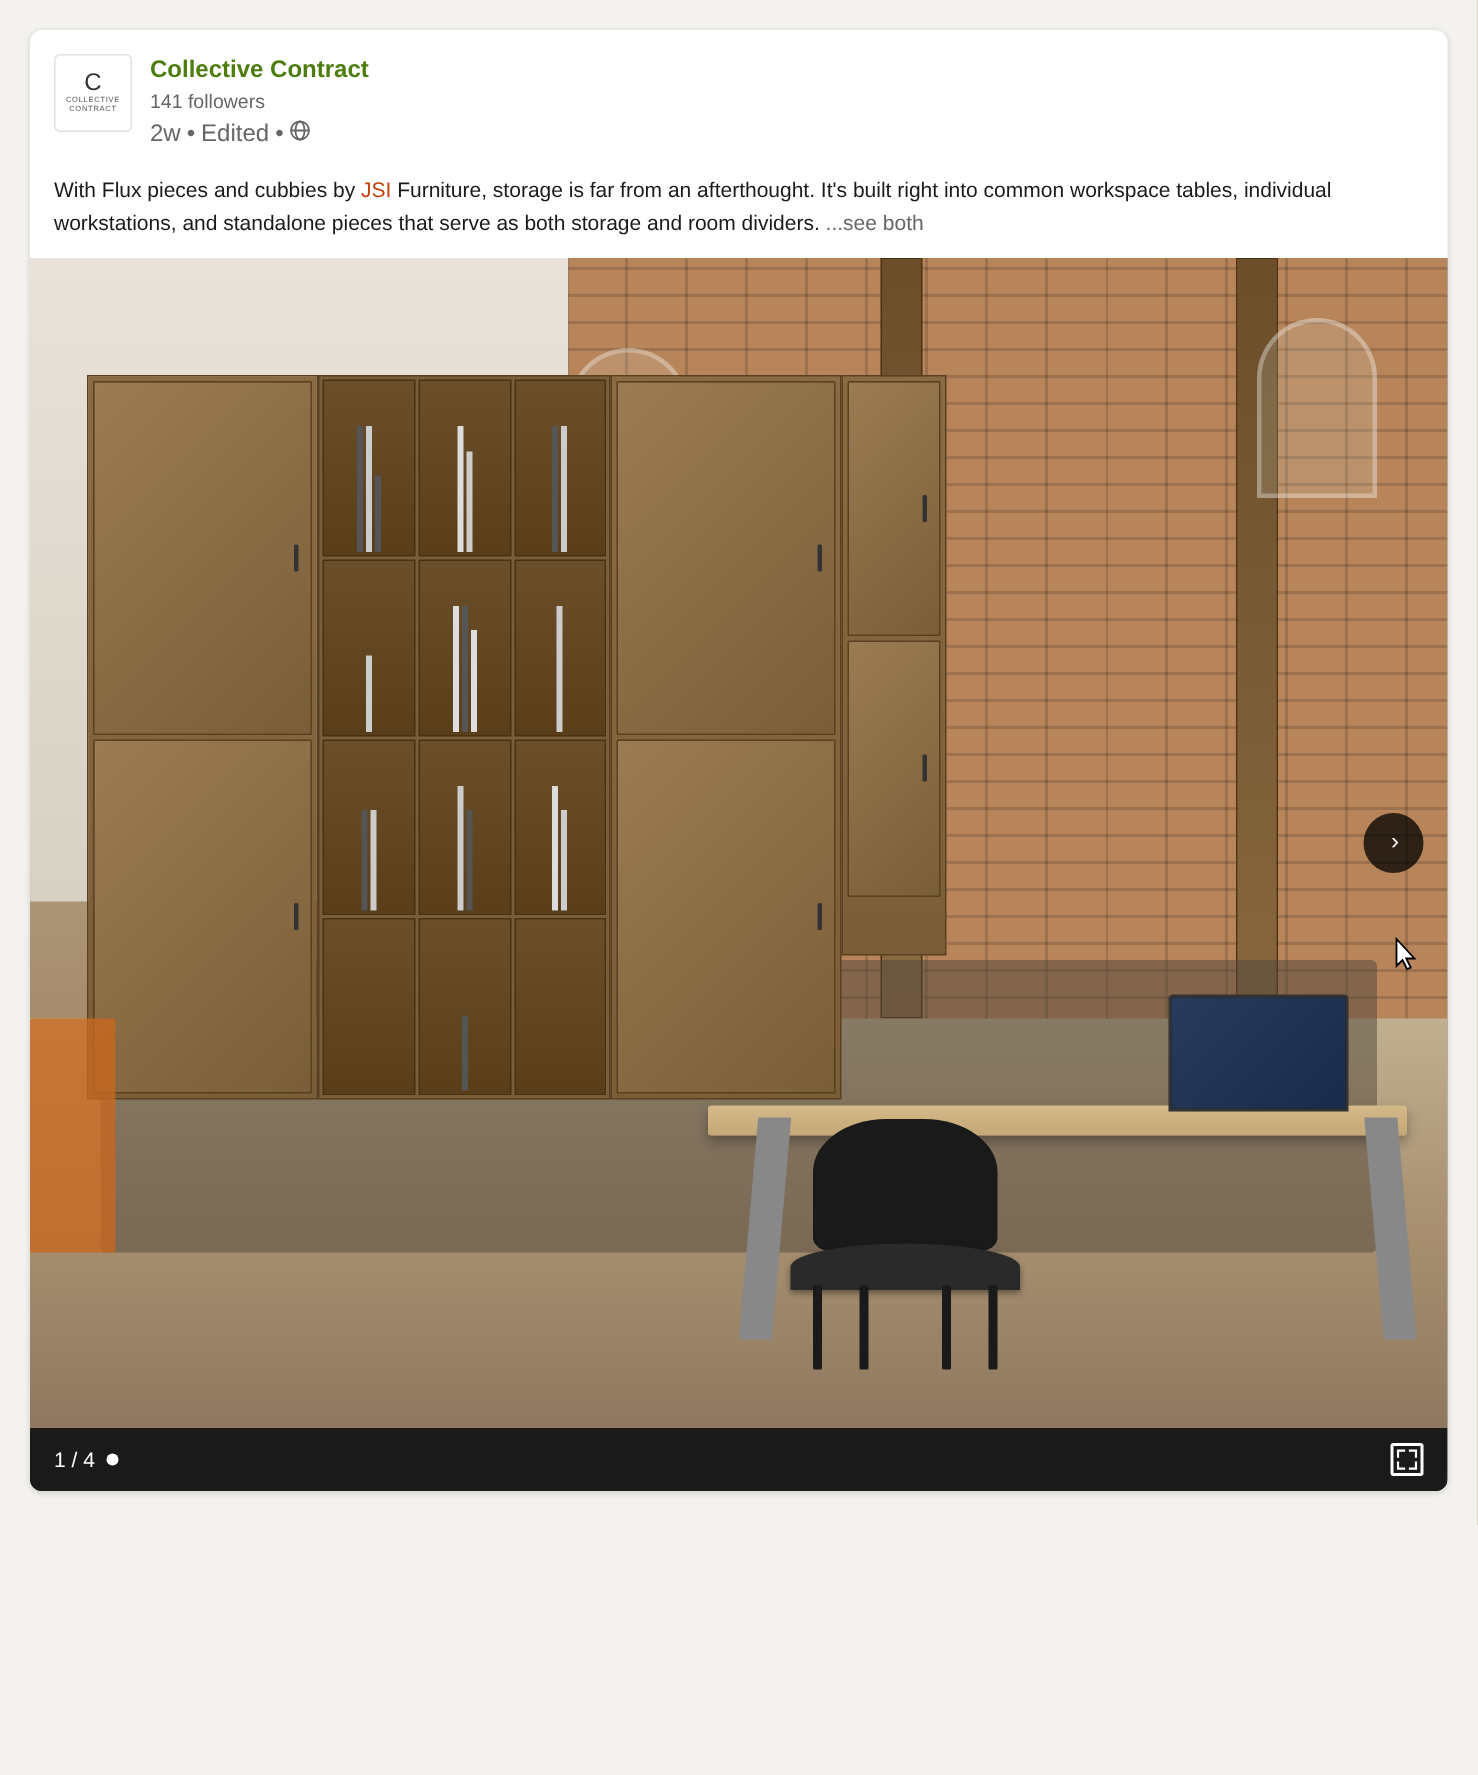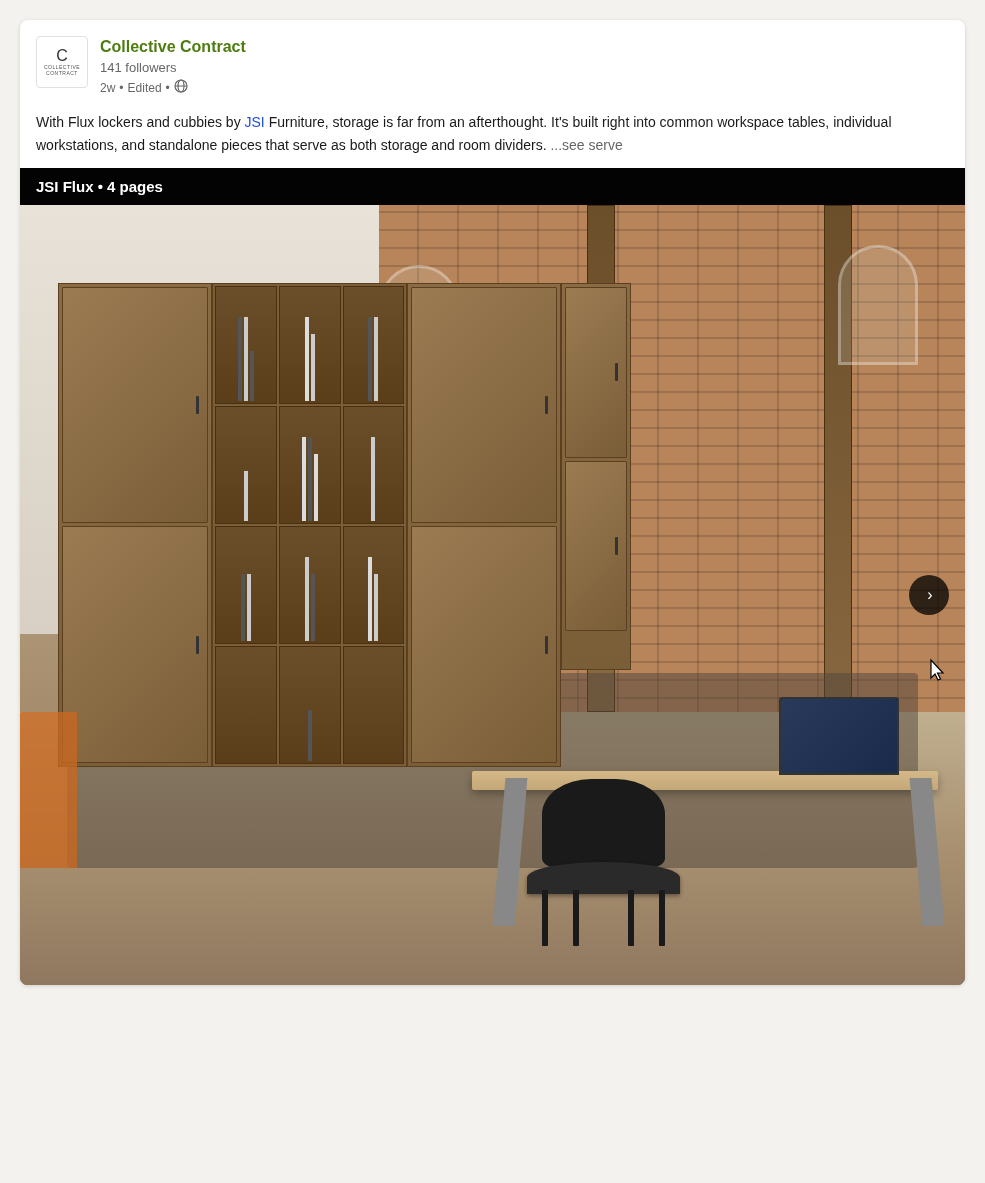--- a/index.html
+++ b/index.html
@@ -66,42 +66,42 @@
       font-weight: 600;
       color: #4d7c0f;
       line-height: 1.4;
     }
     .followers-text {
       font-size: 13px;
       color: #666;
       line-height: 1.4;
     }
     .post-meta {
-      font-size: 12px;
+      font-size: 16px;
       color: #666;
       display: flex;
       align-items: center;
       gap: 4px;
       line-height: 1.4;
     }
     .globe-icon {
       width: 14px;
       height: 14px;
       display: inline-block;
     }
     .post-body {
       padding: 4px 16px 12px 16px;
     }
     .post-text {
       font-size: 14px;
       color: #1a1a1a;
       line-height: 1.6;
     }
     .post-text .link {
-      color: #1d4ed8;
+      color: #c2410c;
       font-weight: 400;
     }
     .see-more {
       color: #666;
       font-size: 14px;
     }
     .document-preview {
       width: 100%;
       position: relative;
       background: #1a1a1a;
@@ -493,32 +493,29 @@
             <ellipse cx="7" cy="7" rx="3" ry="6" stroke="#666" stroke-width="1.2"></ellipse>
             <line x1="1" y1="7" x2="13" y2="7" stroke="#666" stroke-width="1.2"></line>
           </svg>
         </span>
       </div>
     </div>
   </div>
 
   <div class="post-body">
     <p class="post-text">
-      <span>With Flux lockers and cubbies by </span><span class="link">JSI</span><span> Furniture, storage is far from an afterthought.
+      <span>With Flux pieces and cubbies by </span><span class="link">JSI</span><span> Furniture, storage is far from an afterthought.
 It's built right into common workspace tables, individual workstations, and
 standalone pieces that serve as both storage and room dividers.</span>
-      <span class="see-more">...see serve</span>
+      <span class="see-more">...see both</span>
     </p>
   </div>
 
   <div class="document-preview">
 
-    <div class="doc-title-bar">
-      <span class="doc-title-text">JSI Flux • 4 pages</span>
-    </div>
 
     <div class="doc-image-container">
       <div class="scene">
 
         <div class="ceiling"></div>
 
         <div class="left-wall"></div>
 
         <div class="brick-pattern"></div>
 
@@ -631,14 +628,25 @@
         </div>
 
         <div class="cursor-pointer">
           <svg viewBox="0 0 24 28" fill="none" xmlns="http://www.w3.org/2000/svg">
             <path d="M4 2L4 20L8 16L11 22L13.5 21L10.5 15L16 15L4 2Z" fill="#fff" stroke="#000" stroke-width="1.2"></path>
           </svg>
         </div>
       </div>
     </div>
 
+    <div class="bottom-bar">
+      <div class="page-counter">
+        <span>1 / 4</span>
+        <div class="progress-dot"></div>
+      </div>
+      <div class="fullscreen-btn">
+        <svg width="14" height="14" viewBox="0 0 14 14" fill="none" xmlns="http://www.w3.org/2000/svg">
+          <path d="M1 5V1H5M9 1H13V5M13 9V13H9M5 13H1V9" stroke="white" stroke-width="1.5" stroke-linecap="square"></path>
+        </svg>
+      </div>
+    </div>
   </div>
 </div>
 
 </body></html>

